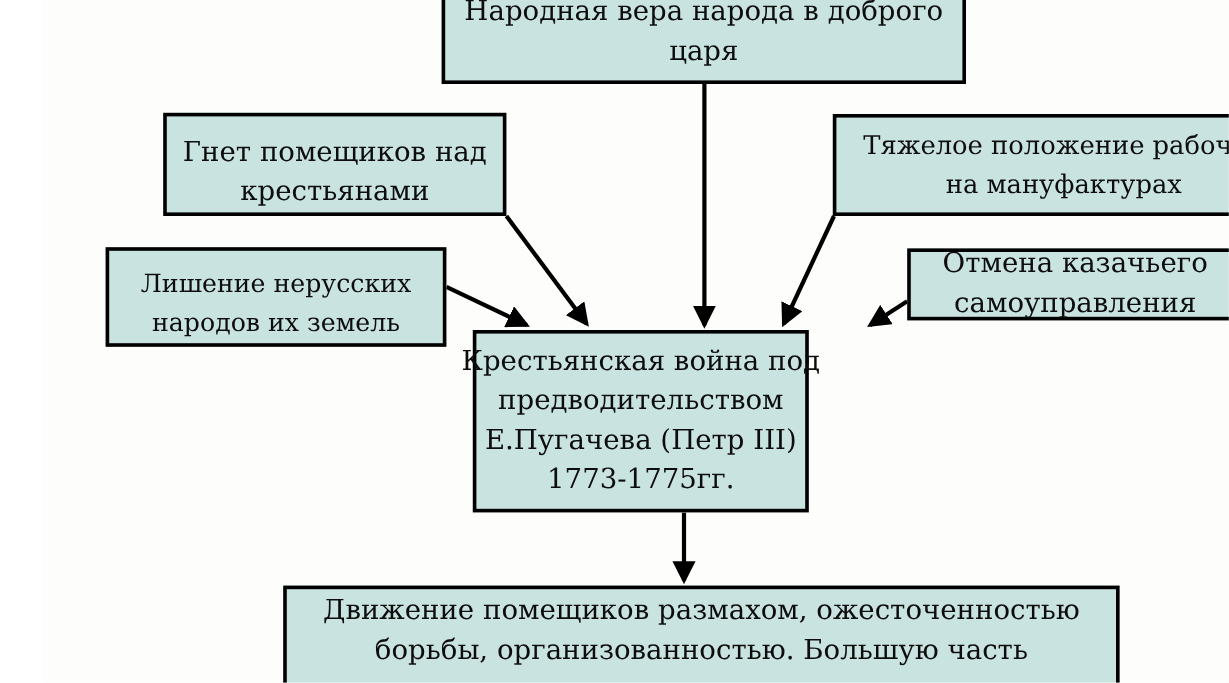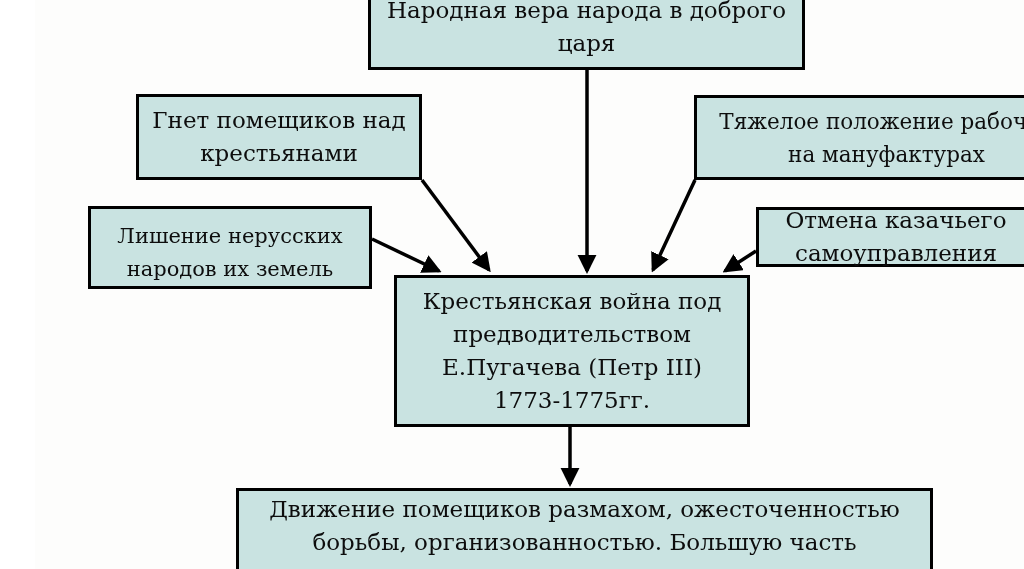--- a/index.html
+++ b/index.html
@@ -2,27 +2,27 @@
 <html><head>
 <meta charset="utf-8">
 <style>
   html,body{margin:0;padding:0;}
   #stage{position:relative;width:1024px;height:569px;background:#fdfdfc;overflow:hidden;font-family:"DejaVu Serif",serif;margin-left:35px;}
   .box{position:absolute;background:#c9e3e1;border:3px solid #000;box-sizing:border-box;display:flex;align-items:center;justify-content:center;text-align:center;color:#0d0d0d;}
   .box-text{white-space:pre;font-size:23px;line-height:33px;}
   #arrows{position:absolute;left:0;top:0;}
   .arrow{stroke:#000;stroke-width:3.5;}
   #box-belief{left:333px;top:-16px;width:437px;height:86px;}
-  #box-oppression{left:101px;top:94px;width:286px;height:86px;}
+  #box-oppression{left:101px;top:94px;width:286px;height:86px;align-items:flex-end;}
   #box-workers{left:659px;top:95px;width:357px;height:85px;padding-left:28px;}
   #box-workers .box-text{font-size:21.5px;}
   #box-lands{left:53px;top:206px;width:284px;height:83px;align-items:flex-end;}
   #box-lands .box-text{font-size:21px;}
   #box-cossack{left:721px;top:207px;width:280px;height:60px;}
-  #box-war{left:359px;top:275px;width:356px;height:152px;}
+  #box-war{left:359px;top:275px;width:280px;height:152px;}
   #box-movement{left:201px;top:488px;width:697px;height:110px;align-items:flex-start;}
   #box-movement .box-text{padding-top:2px;}
 </style>
 </head>
 <body>
 
 <div id="stage">
   <svg id="arrows" width="1024" height="569" viewBox="0 0 1024 569">
     <defs>
       <marker id="ah" viewBox="0 0 10 10" refX="8.5" refY="5" markerWidth="5.5" markerHeight="5.5" orient="auto">

